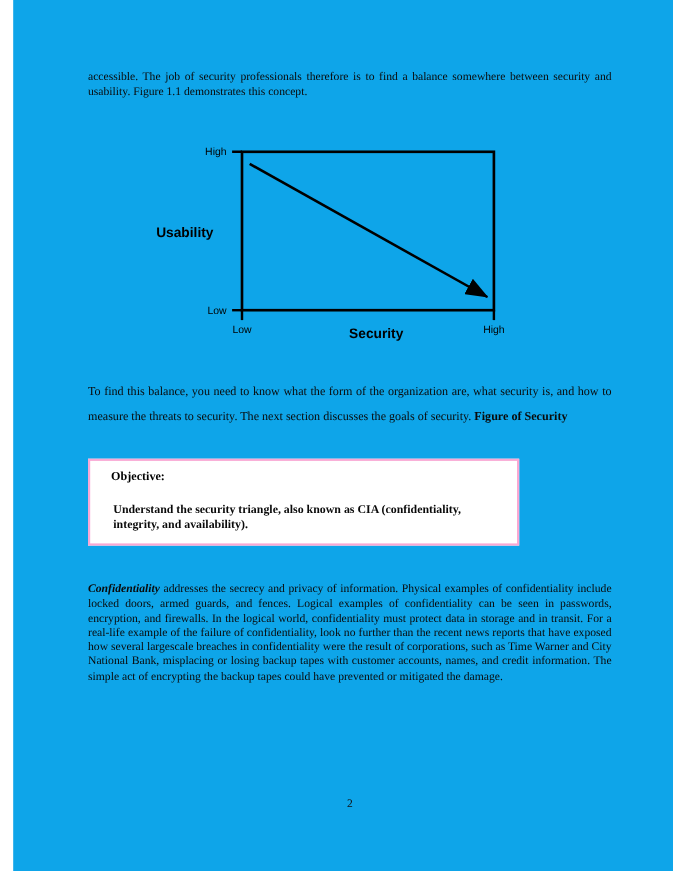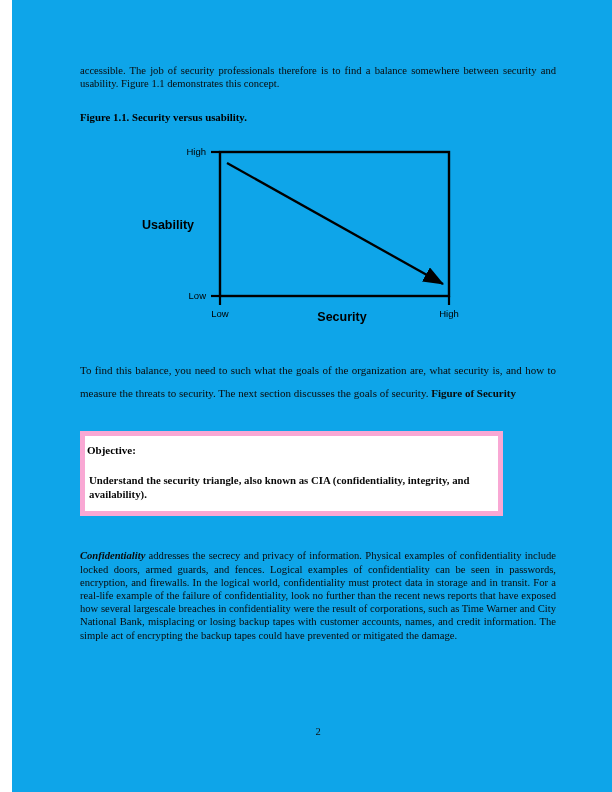--- a/index.html
+++ b/index.html
@@ -81,23 +81,23 @@
     font-size: 9.5px;
   }
   .axis-title {
     font-size: 12.5px;
     font-weight: bold;
   }
 
   
   .objective-box {
     box-sizing: border-box;
-    width: 423px;
-    border: 5px solid #f9a8d4;
-    padding: 7px 6px 8px 2px;
+    width: 392px;
+    border: 2px solid #f9a8d4;
+    padding: 7px 6px 8px 19px;
     background: #ffffff;
   }
   .objective-title {
     margin: 0;
     font-size: 11px;
     font-weight: bold;
     line-height: 14px;
     color: #000;
   }
   .objective-spacer { height: 14px; }
@@ -125,21 +125,20 @@
 </head>
 <body>
 
 <div class="page">
   <div class="content">
 
     <p class="body-text">accessible. The job of security professionals therefore is to find a balance somewhere between security and usability. Figure 1.1 demonstrates this concept.</p>
 
     <div class="gap-md"></div>
 
-    <p class="figure-caption">Figure 1.1. Security versus usability.</p>
 
     <div class="gap-sm"></div>
 
     <div class="figure-wrap">
       <svg class="chart-svg" width="476" height="196" viewBox="0 0 476 196">
 
         <rect x="140" y="15" width="229" height="144" fill="none" stroke="#000000" stroke-width="2.4"></rect>
 
         <line x1="131" y1="15" x2="140" y2="15" stroke="#000000" stroke-width="2.2"></line>
 
@@ -161,21 +160,21 @@
         <text class="chart-label tick-label" x="140" y="180" text-anchor="middle">Low</text>
         <text class="chart-label tick-label" x="369" y="180" text-anchor="middle">High</text>
 
         <text class="chart-label axis-title" x="88" y="92" text-anchor="middle">Usability</text>
         <text class="chart-label axis-title" x="262" y="184" text-anchor="middle">Security</text>
       </svg>
     </div>
 
     <div class="gap-lg"></div>
 
-    <p class="spaced"><span>To find this balance, you need to such what the goals of the organization are, what security is, and how to measure the threats to security. The next section discusses the goals of security. </span><span class="bold">Figure of Security</span></p>
+    <p class="spaced"><span>To find this balance, you need to know what the form of the organization are, what security is, and how to measure the threats to security. The next section discusses the goals of security. </span><span class="bold">Figure of Security</span></p>
 
     <div class="gap-lg"></div>
 
     <div class="objective-box">
       <p class="objective-title">Objective:</p>
       <div class="objective-spacer"></div>
       <p class="objective-text">Understand the security triangle, also known as CIA (confidentiality, integrity, and availability).</p>
     </div>
 
     <div class="gap-md"></div>

